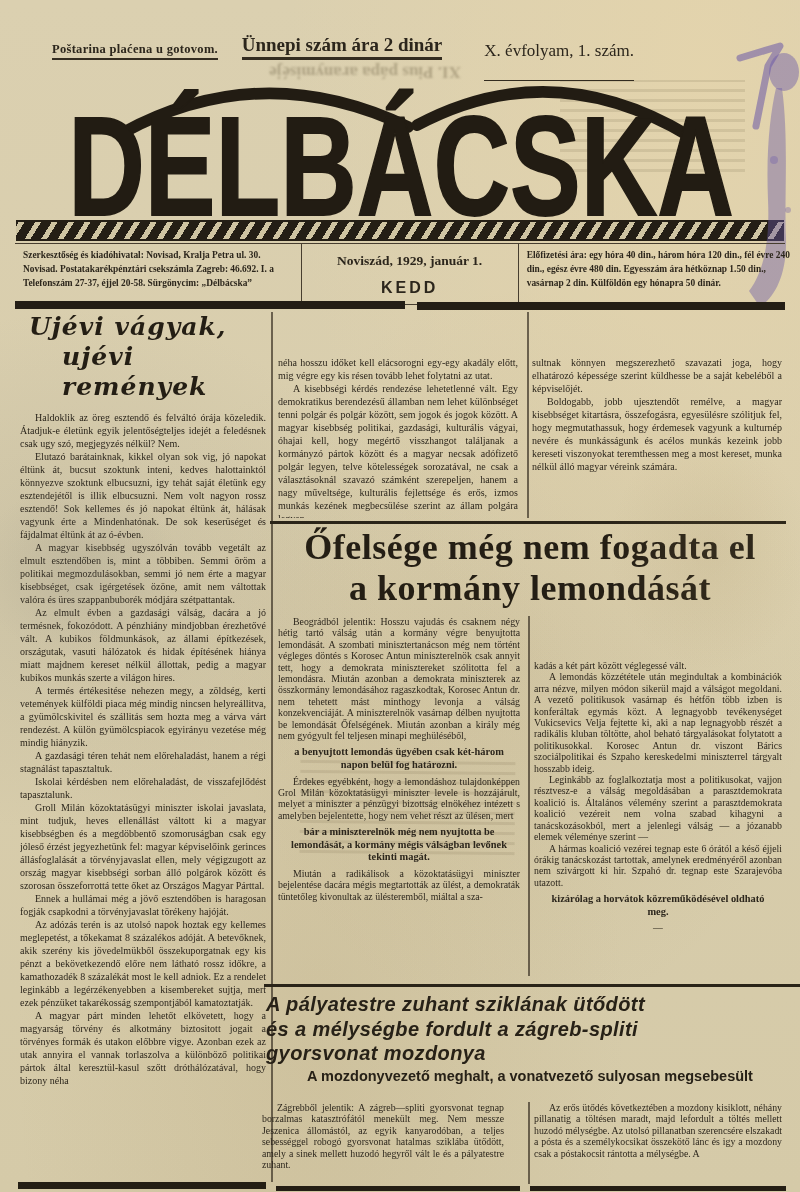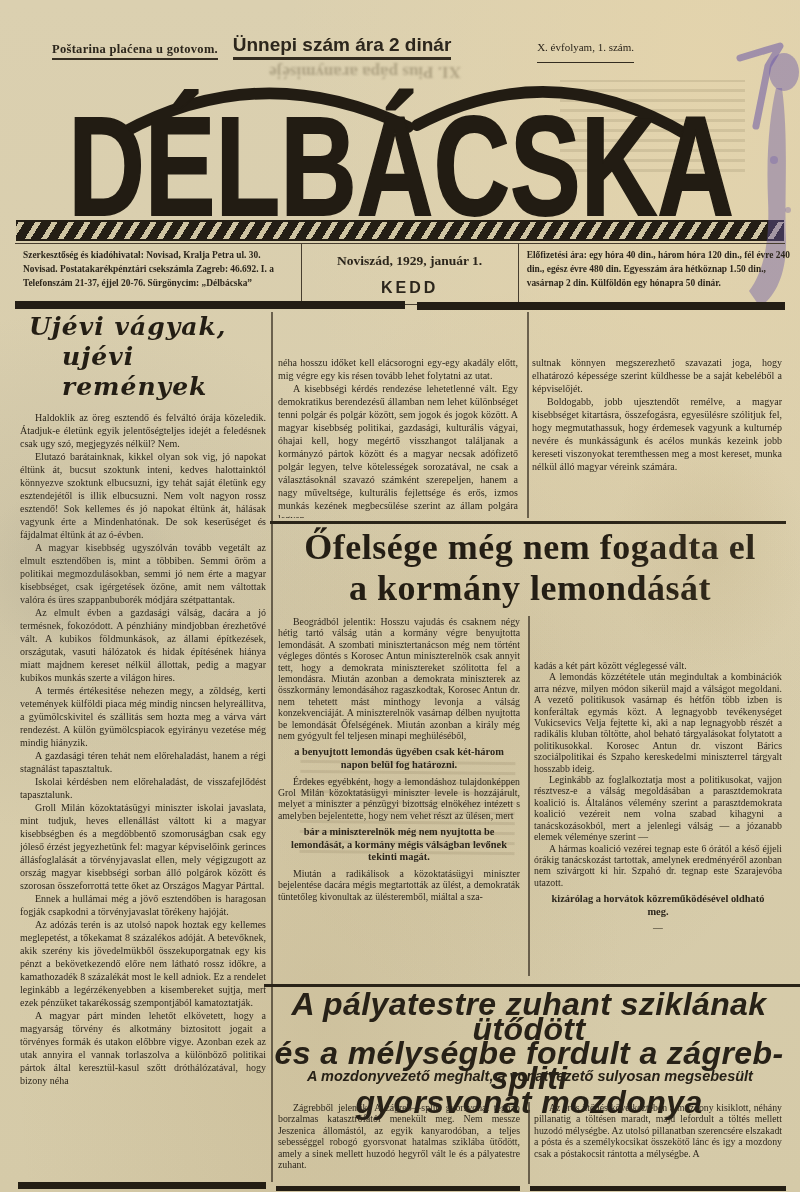--- a/index.html
+++ b/index.html
@@ -12,24 +12,24 @@
       radial-gradient(ellipse at 40% 86%, rgba(170,150,105,.18), rgba(0,0,0,0) 45%),
       radial-gradient(ellipse at 65% 55%, rgba(160,140,95,.12), rgba(0,0,0,0) 40%),
       linear-gradient(#dbd0b0,#d5caa8);
   }
   .stain{position:absolute;border-radius:50%;pointer-events:none;}
   
   .topbar{position:absolute;left:0;top:34px;width:684px;height:34px;}
   .tb-left{position:absolute;left:52px;top:8px;font-weight:bold;font-size:12.5px;
     border-bottom:2px solid #332c20;padding-bottom:1px;letter-spacing:.3px;}
   .tb-center{position:absolute;left:0;right:0;top:0;text-align:center;
-    font-family:Liberation Sans, sans-serif;font-weight:bold;font-size:19px;}
+    font-family:Liberation Serif, serif;font-weight:bold;font-size:19px;}
   .tb-center span{border-bottom:3px solid #332c20;padding-bottom:2px;}
-  .tb-right{position:absolute;right:50px;top:7px;font-size:11px;
-    border-bottom:1.5px solid #332c20;padding-bottom:9px;}
+  .tb-right{position:absolute;right:50px;top:7px;font-size:17px;
+    border-bottom:1.5px solid #332c20;padding-bottom:19px;}
   
   .masthead{position:absolute;left:20px;top:50px;width:762px;height:170px;}
   .deco-band{position:absolute;left:16px;top:220px;width:768px;height:17px;
     background:repeating-linear-gradient(-58deg,#241e15 0 9px,#cfc4a2 9px 14px);
     border-top:2px solid #241e15;border-bottom:2px solid #241e15;}
   
   .infobar{position:absolute;left:15px;top:243px;width:770px;display:flex;
     border-top:1px solid #473e2f;border-bottom:1px solid #473e2f;}
   .infobar .cell{padding:4px 8px;font-weight:bold;font-size:9.4px;line-height:1.5;}
   .ib-left{flex:0 0 35%;}
@@ -48,25 +48,25 @@
   .para.bold-center{font-weight:bold;text-align:center;text-indent:0;margin:5px 10px 4px;font-size:10.4px;line-height:12.6px;}
   .para.dash-center{text-align:center;text-indent:0;margin-top:2px;}
   .body10{font-size:10px;line-height:13px;}
   .body98{font-size:9.8px;line-height:11.4px;}
   .h1-block{margin-bottom:9px;}
   .h1-line{font-style:italic;font-weight:bold;font-size:25px;line-height:30px;letter-spacing:1px;
     font-family:"DejaVu Serif",serif;color:#241e14;margin-left:9px;}
   .h1-line.l2{margin-left:42px;}
   .h2-block{position:absolute;left:272px;top:527px;width:516px;text-align:center;
     font-weight:bold;font-size:36px;line-height:41px;color:#241e14;letter-spacing:.5px;}
-  .h3-block{position:absolute;left:266px;top:992px;width:526px;text-align:center;
+  .h3-block{position:absolute;left:266px;top:992px;width:526px;text-align:left;
     font-family:"Liberation Sans",sans-serif;font-style:italic;font-weight:bold;
-    font-size:32px;line-height:24.5px;color:#272117;letter-spacing:.4px;}
+    font-size:20px;line-height:24.5px;color:#272117;letter-spacing:.4px;}
   .h3-sub{position:absolute;left:290px;top:1068px;width:480px;text-align:center;
-    font-family:"Liberation Sans",sans-serif;font-style:italic;font-weight:bold;
+    font-family:"Liberation Sans",sans-serif;font-weight:bold;
     font-size:14.5px;line-height:16.5px;color:#272117;}
   .vrule{position:absolute;width:1.5px;background:rgba(70,60,45,.75);}
   .hrule{position:absolute;height:3px;background:#2a2418;}
   .cutbar{position:absolute;background:#241e14;}
   
   .ghost-title{position:absolute;left:150px;top:62px;width:430px;text-align:center;
     transform:rotate(180deg);font-weight:bold;font-size:17px;
     color:rgba(112,100,72,.42);filter:blur(.8px);}
   .ghost-lines{position:absolute;background:repeating-linear-gradient(0deg,rgba(118,104,74,.16) 0 3px,rgba(0,0,0,0) 3px 10px);filter:blur(.5px);}
   
@@ -98,21 +98,21 @@
 
   <svg class="stamp" width="78" height="280" viewBox="0 0 78 280">
     <path d="M14,28 L54,16 L42,36 L30,96" fill="none" stroke="#6a58a8" stroke-width="7" stroke-linejoin="round" stroke-linecap="round" opacity="0.55"></path>
     <ellipse cx="58" cy="42" rx="15" ry="19" fill="#6a58a8" opacity="0.45"></ellipse>
     <path d="M56,58 C63,110 58,170 60,208 C61,243 50,266 34,277 L23,261 C37,243 44,213 42,170 C40,120 44,85 50,58 Z" fill="#6a58a8" opacity="0.42"></path>
     <circle cx="48" cy="130" r="4" fill="#6a58a8" opacity="0.35"></circle>
     <circle cx="62" cy="180" r="3" fill="#6a58a8" opacity="0.35"></circle>
   </svg>
 
   <div class="infobar">
-    <div class="cell ib-left">Szerkesztőség és kiadóhivatal: Novisad, Kralja Petra ul. 30. Novisad. Postatakarékpénztári csekszámla Zagreb: 46.692. I. a Telefonszám 21-37, éjjel 20-76. Sürgönycim: „Délbácska”</div>
+    <div class="cell ib-left">Szerkesztőség és kiadóhivatal: Novisad, Kralja Petra ul. 30. Novisad. Postatakarékpénztári csekszámla Zagreb: 46.692. I. a Telefonszám 27-37, éjjel 20-58. Sürgönycim: „Délbácska”</div>
     <div class="cell ib-center">
       <div class="ib-date">Noviszád, 1929, január 1.</div>
       <div class="ib-day">KEDD</div>
     </div>
     <div class="cell ib-right">Előfizetési ára: egy hóra 40 din., három hóra 120 din., fél évre 240 din., egész évre 480 din. Egyesszám ára hétköznap 1.50 din., vasárnap 2 din. Külföldön egy hónapra 50 dinár.</div>
   </div>
   <div class="dbl-bar">
     <div class="seg1"></div>
     <div class="seg2"></div>
   </div>
@@ -172,21 +172,21 @@
     </div>
   <div class="vrule" style="left:528px;top:616px;height:360px;"></div>
 
   <div class="hrule" style="left:264px;top:984px;width:536px;"></div>
   <div class="h3-block">
     <div>A pályatestre zuhant sziklának ütődött</div>
     <div>és a mélységbe fordult a zágreb-spliti</div>
     <div>gyorsvonat mozdonya</div>
   </div>
   <div class="h3-sub">A mozdonyvezető meghalt, a vonatvezető sulyosan megsebesült</div>
-  <div class="newscol body98" style="left:278px;top:1102px;width:242px;height:82px;">
+  <div class="newscol body98" style="left:262px;top:1102px;width:242px;height:82px;">
       <p class="para">Zágrebből jelentik: A zágreb—spliti gyorsvonat tegnap borzalmas katasztrófától menekült meg. Nem messze Jeszenica állomástól, az egyik kanyarodóban, a teljes sebességgel robogó gyorsvonat hatalmas sziklába ütődött, amely a sinek mellett huzodó hegyről vált le és a pályatestre zuhant.</p>
     </div>
   <div class="newscol body98" style="left:534px;top:1102px;width:248px;height:82px;">
       <p class="para">Az erős ütődés következtében a mozdony kisiklott, néhány pillanatig a töltésen maradt, majd lefordult a töltés mellett huzodó mélységbe. Az utolsó pillanatban szerencsére elszakadt a pósta és a személykocsikat összekötő lánc és igy a mozdony csak a póstakocsit rántotta a mélységbe. A</p>
     </div>
   <div class="vrule" style="left:528px;top:1102px;height:82px;"></div>
 
   <div class="cutbar" style="left:18px;top:1182px;width:248px;height:7px;"></div>
   <div class="cutbar" style="left:276px;top:1186px;width:244px;height:5px;"></div>
   <div class="cutbar" style="left:530px;top:1186px;width:256px;height:5px;"></div>

